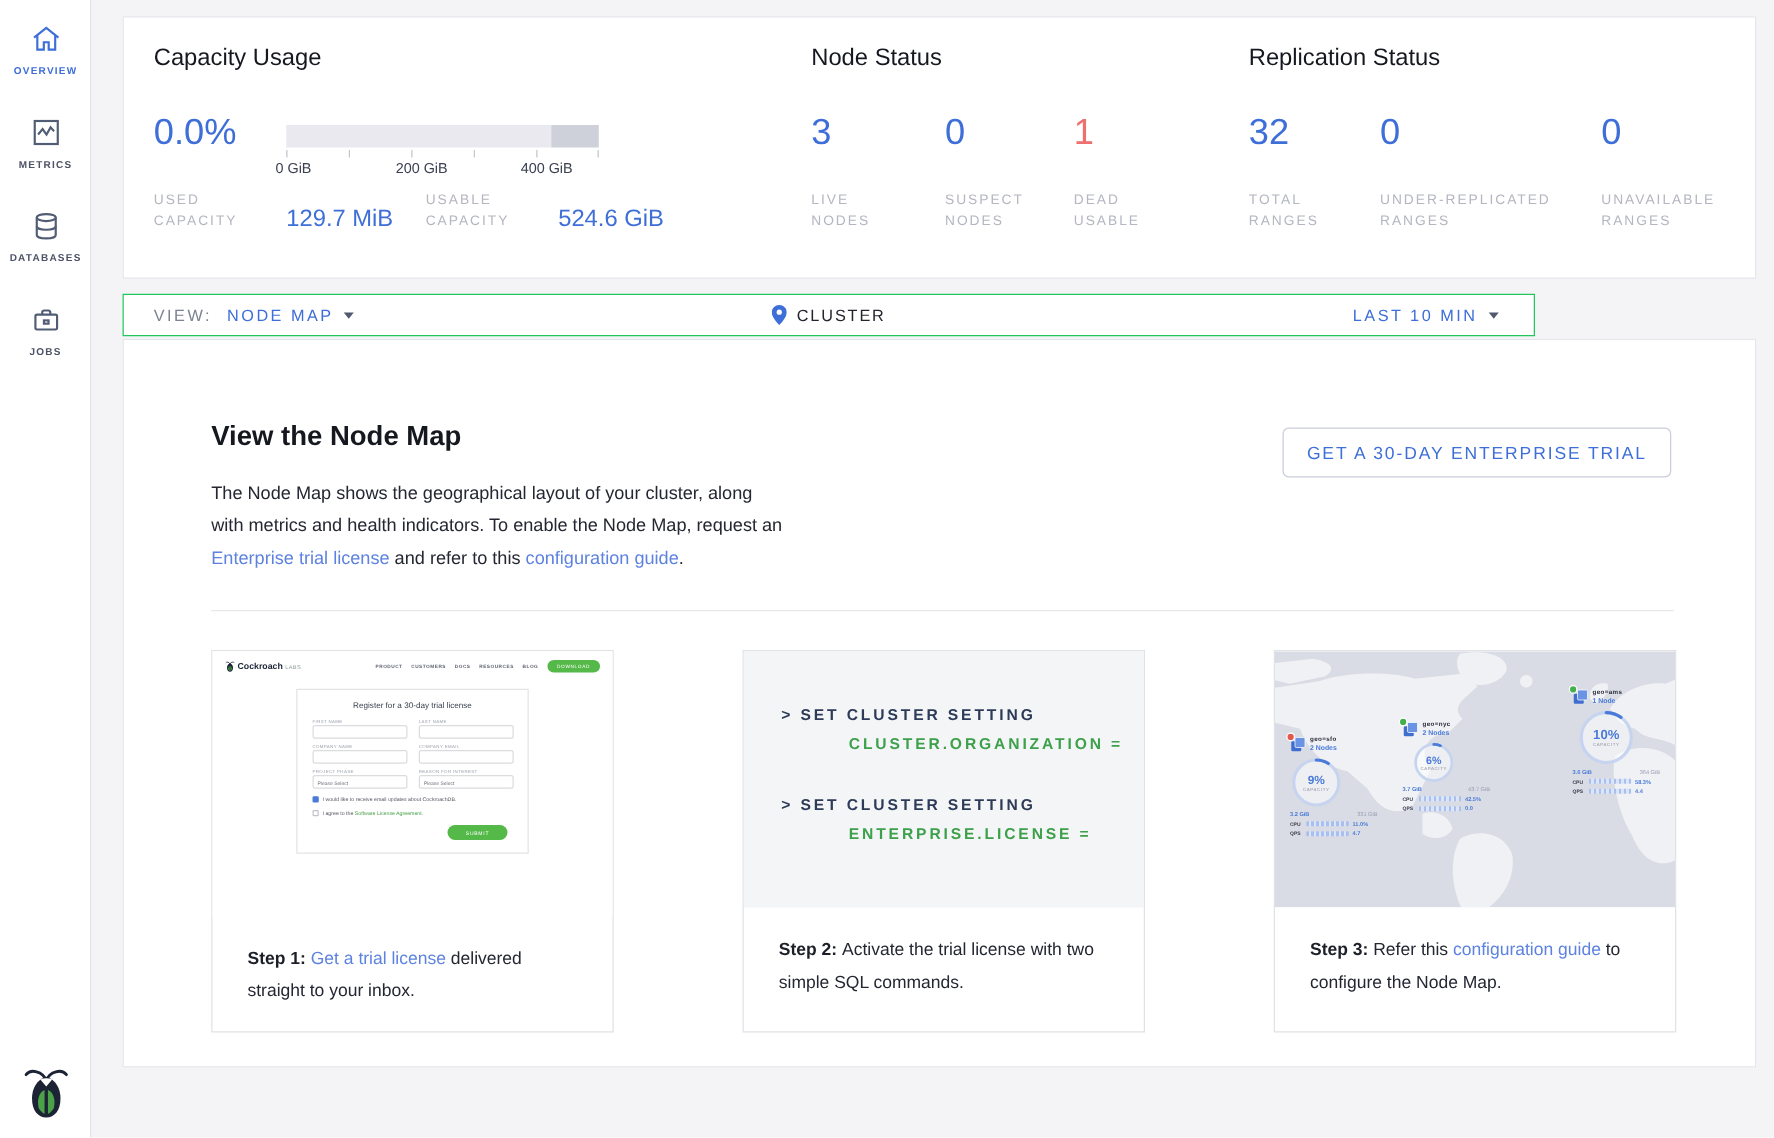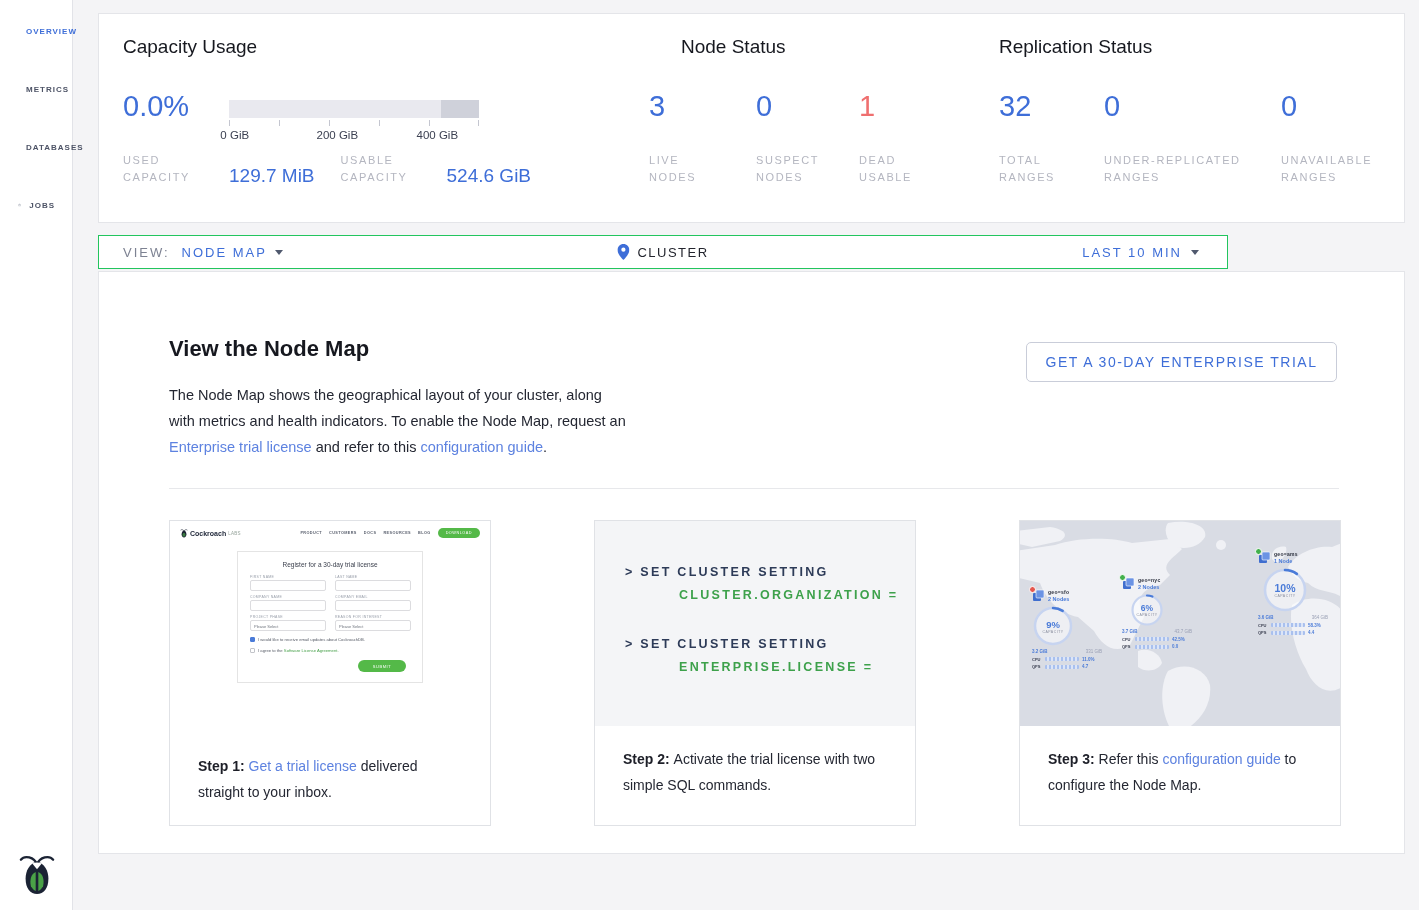--- a/index.html
+++ b/index.html
@@ -2,36 +2,36 @@
 <html><head>
 <meta charset="utf-8">
 <style>
   * { margin:0; padding:0; box-sizing:border-box; }
   html,body { width:1419px; height:910px; }
   body { font-family:"Liberation Sans", sans-serif; background:#f4f4f6; color:#1c1e26; overflow:hidden; }
   .app { display:flex; width:1419px; height:910px; }
 
   
   .sidebar { width:73px; height:910px; background:#fff; border-right:1px solid #e2e3e8; position:relative; flex:0 0 73px; }
-  .nav-item { width:73px; padding:18px 18px 14px; display:flex; flex-direction:row; align-items:center; gap:8px; cursor:pointer; }
+  .nav-item { width:73px; padding:18px 4px 14px; display:flex; flex-direction:column; align-items:center; gap:8px; cursor:pointer; }
   .nav-item .nav-label { font-size:8px; font-weight:bold; letter-spacing:1px; color:#4d5366; }
   .nav-item svg { stroke:#505d74; }
   .nav-item.active svg { stroke:#3e6ed8; }
   .nav-item.active .nav-label { color:#3e6ed8; }
   .sidebar-logo { position:absolute; bottom:14px; left:0; width:73px; display:flex; justify-content:center; }
 
   
   .main { flex:1; padding:13px 14px 0 25px; }
   h1.page-title { font-size:23px; font-weight:500; letter-spacing:7px; color:#14161d; margin:4px 0 14px 0; }
 
   
   .summary-card { position:relative; width:1307px; height:210px; background:#fff; border:1px solid #e4e5e9; }
   .sec-title { font-size:19px; font-weight:500; color:#16181f; }
   .cap-title { position:absolute; left:24px; top:22px; }
-  .node-title { position:absolute; left:582px; top:22px; }
+  .node-title { position:absolute; left:550px; top:22px; }
   .repl-title { position:absolute; left:900px; top:22px; }
   .cap-pct { position:absolute; left:24px; top:76px; font-size:29px; color:#3e6ed8; }
   .cap-chart { position:absolute; left:130px; top:86px; width:250px; }
   .cap-bar { width:250px; height:18px; display:flex; }
   .cap-bar .seg-light { width:212px; background:#e9e9ef; }
   .cap-bar .seg-dark { width:38px; background:#cfd1da; }
   .cap-ticks { position:relative; height:8px; margin-top:2px; }
   .cap-ticks i { position:absolute; top:0; width:1px; height:6px; background:#c4c6d0; }
   .cap-tick-labels { position:relative; height:14px; margin-top:1px; }
   .cap-tick-labels span { position:absolute; font-size:11.5px; color:#3c4152; transform:translateX(-30%); white-space:nowrap; }

